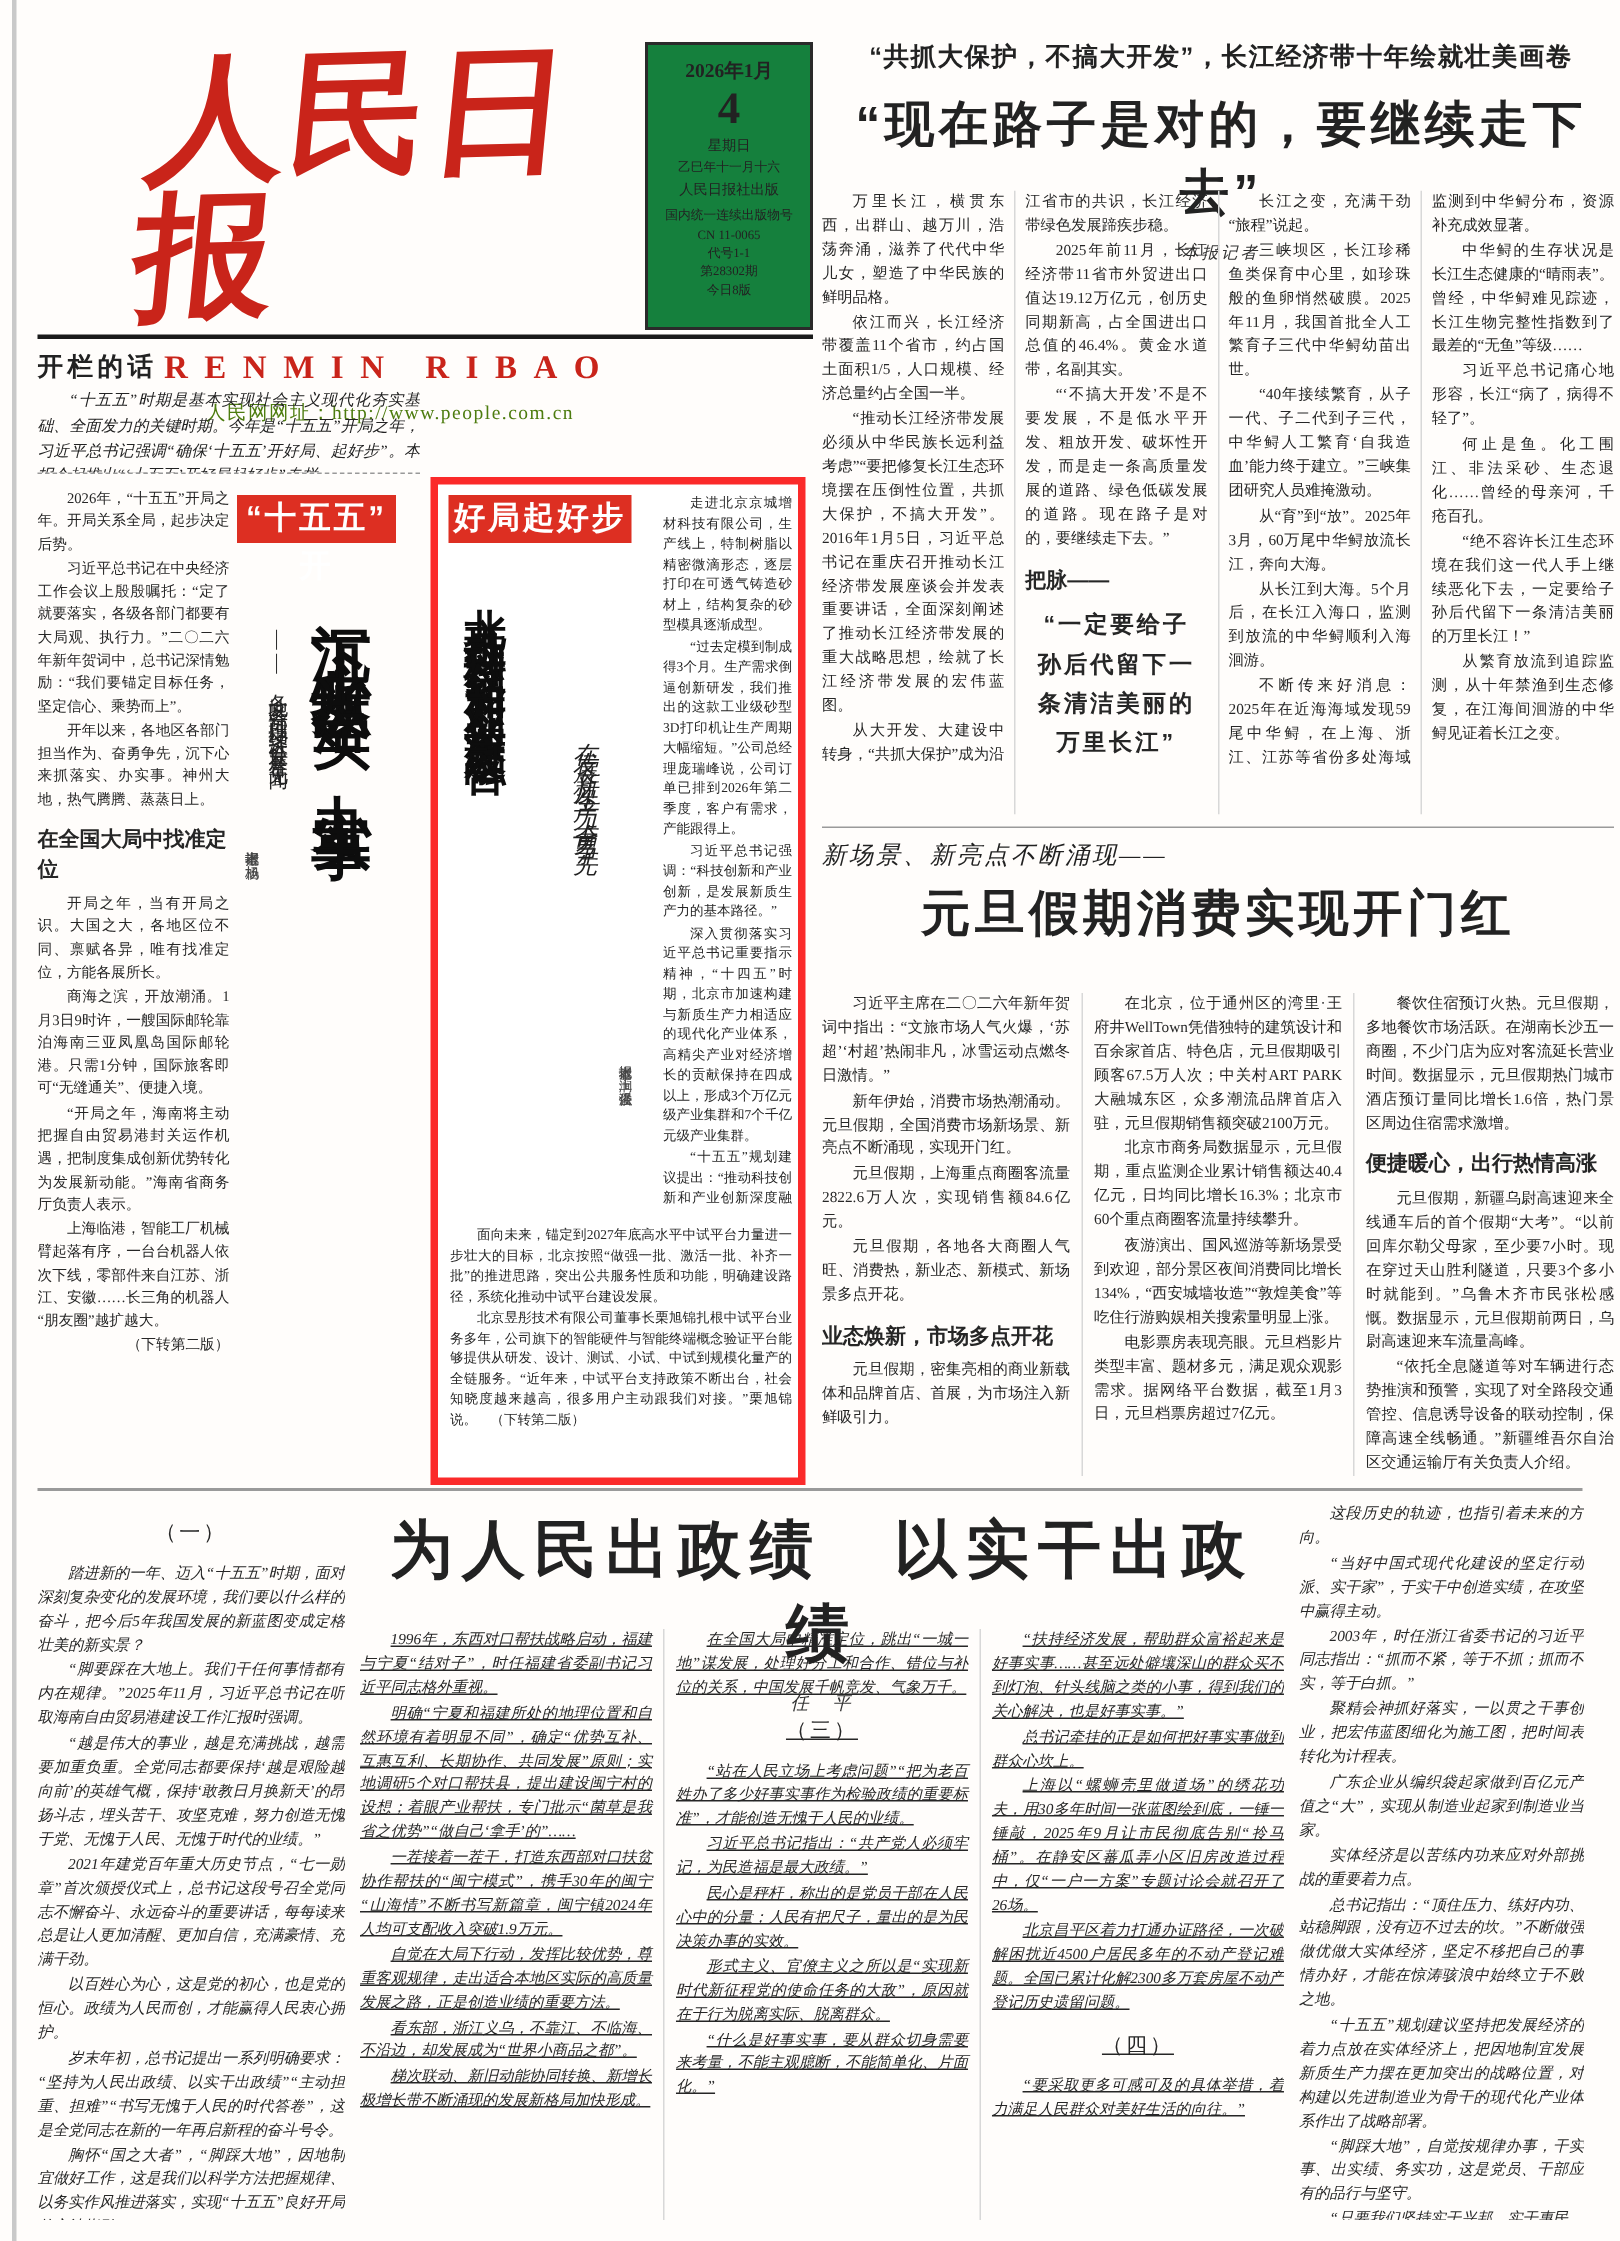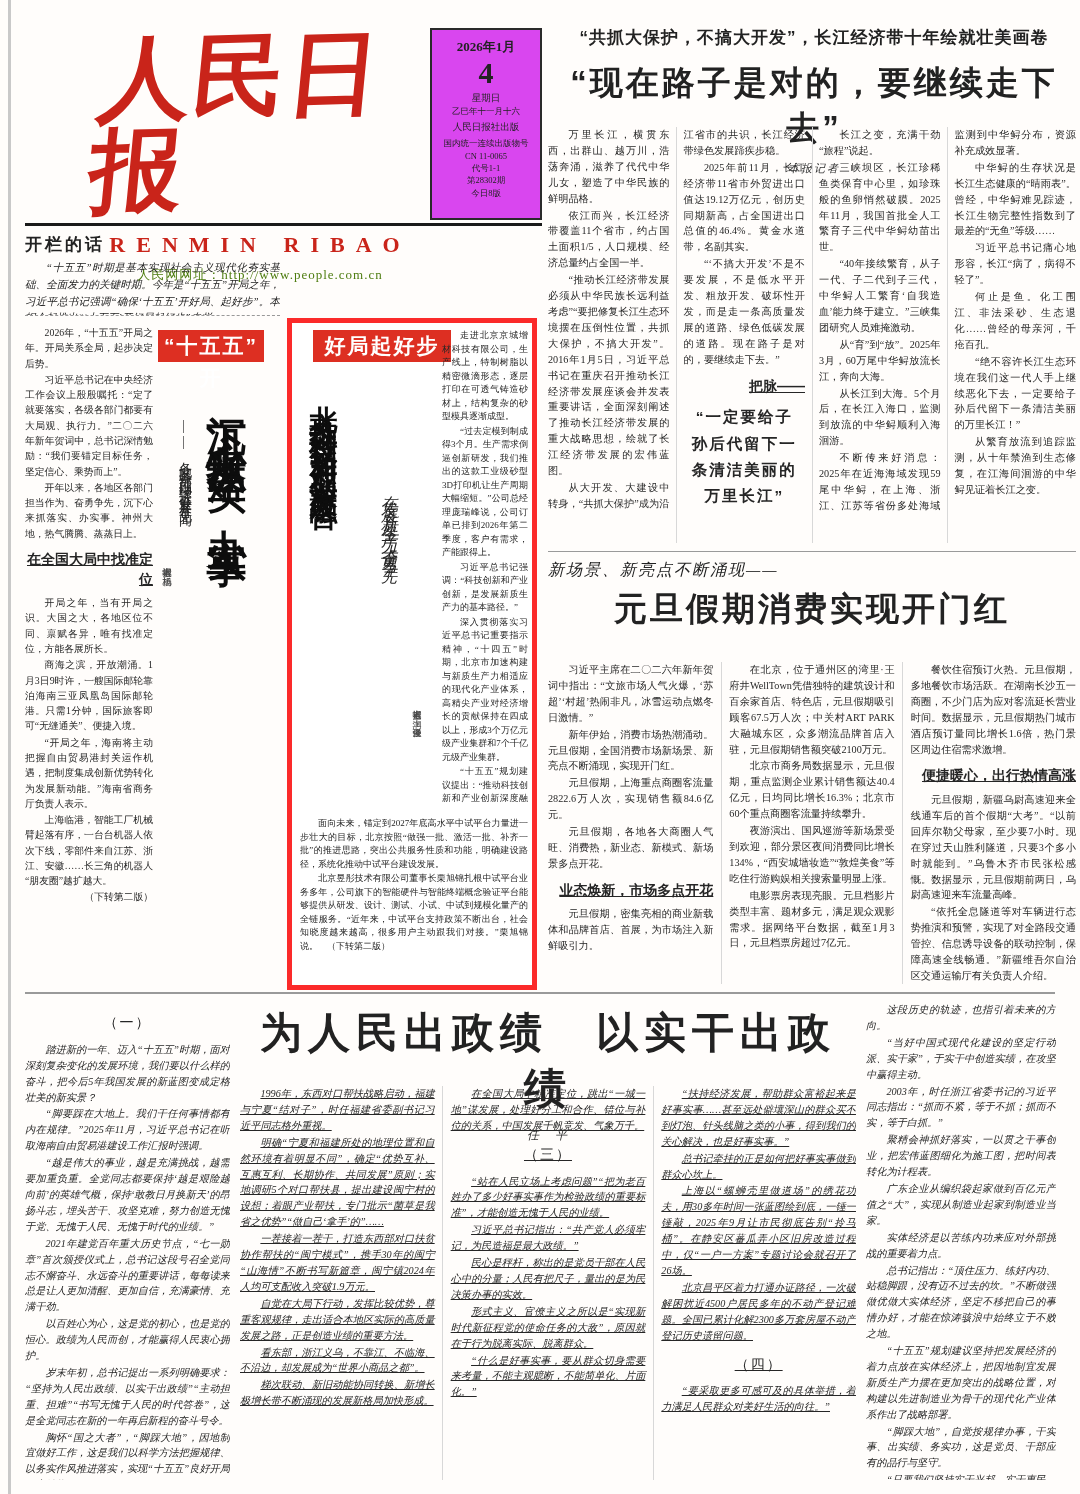--- a/index.html
+++ b/index.html
@@ -5,38 +5,38 @@
   html,body{margin:0;padding:0;background:#ececec;}
   #page{position:relative;width:1080px;height:1494px;margin:0 auto;background:#fffdfb;
         font-family:"Liberation Serif","DejaVu Serif",serif;color:#222;overflow:hidden;}
   .edge{position:absolute;left:8px;top:0;width:3px;height:100%;background:#c9c9c9;}
   .abs{position:absolute;}
   
   .mast-title{font-size:92px;font-weight:bold;color:#c9241a;letter-spacing:2px;
               transform:skewX(-7deg) rotate(-1.5deg);font-family:"Liberation Serif",serif;line-height:1;}
   .mast-latin{font-size:22px;font-weight:bold;color:#c9241a;letter-spacing:11px;text-align:center;}
   .mast-url{font-size:13px;color:#4d7c0f;text-align:center;letter-spacing:1px;}
-  .datebox{border:2px solid #2a2a2a;text-align:center;padding:8px 4px;box-sizing:border-box;background:#d946ef;}
+  .datebox{border:2px solid #2a2a2a;text-align:center;padding:8px 4px;box-sizing:border-box;background:#15803d;}
   .datebox .l1{font-size:13px;font-weight:bold;}
   .datebox .day{font-size:30px;font-weight:bold;line-height:1.15;}
   .datebox .sm{font-size:9.5px;line-height:1.5;}
   .datebox .xs{font-size:8.5px;line-height:1.45;}
   .rule{background:#1a1a1a;}
   .grayrule{background:#9a9a9a;}
   
   .kicker{font-size:17px;font-weight:bold;font-family:"Liberation Sans",sans-serif;text-align:center;letter-spacing:1px;}
   .bighead{font-size:33px;font-weight:bold;font-family:"Liberation Sans",sans-serif;text-align:center;letter-spacing:3px;}
   .byline{font-size:11px;text-align:center;font-style:italic;color:#333;letter-spacing:2px;}
   
   .news{font-size:10.2px;line-height:1.56;text-align:justify;color:#262626;}
   .cols4{column-count:4;column-gap:14px;column-rule:1px solid #d8d8d8;}
   .cols3{column-count:3;column-gap:16px;column-rule:1px solid #d8d8d8;}
   .it-p{text-indent:2em;margin:0 0 1px 0;}
-  .it-h{font-weight:bold;font-family:"Liberation Sans",sans-serif;font-size:14px;text-align:right;
-        text-indent:0;margin:9px 0 6px 0;line-height:1.4;text-decoration:underline;}
+  .it-h{font-weight:bold;font-family:"Liberation Sans",sans-serif;font-size:14px;text-align:left;
+        text-indent:0;margin:9px 0 6px 0;line-height:1.4;}
   .it-m{text-align:center;text-indent:0;font-size:14px;margin:10px 0 8px 0;letter-spacing:2px;}
   .it-q{font-weight:bold;font-family:"Liberation Sans",sans-serif;font-size:15.5px;text-align:center;
         text-indent:0;line-height:1.7;letter-spacing:2px;margin:8px 4px;}
   .it-j{text-align:right;text-indent:0;}
   .kai .it-p{font-style:italic;}
   
   .vtext{writing-mode:vertical-rl;}
   .banner{background:#dd2f22;color:#fff;font-weight:bold;font-family:"Liberation Sans",sans-serif;
           font-size:23px;text-align:center;line-height:32px;letter-spacing:2px;}
   .vhead{font-family:"Liberation Sans",sans-serif;font-weight:bold;color:#0d0d0d;}
@@ -119,21 +119,21 @@
       <div class="it-j">（下转第二版）</div>
     </div>
 
   <div class="abs banner" style="left:158px;top:330px;width:106px;height:32px;font-size:21px;">“十五五”开</div>
 
   <div class="abs vtext" style="left:160px;top:560px;height:150px;font-size:9.5px;color:#444;">本报记者　杨旭</div>
   <div class="abs vtext" style="left:176px;top:420px;height:540px;font-size:13px;letter-spacing:3px;">——各地区各部门推动经济社会发展开年见闻</div>
   <div class="abs vtext vhead" style="left:200px;top:385px;height:585px;font-size:40px;letter-spacing:9px;">沉下心来抓落实、办实事</div>
 
   <div class="abs redframe" style="left:287px;top:318px;width:250px;height:672px;">
-    <div class="abs banner" style="left:21px;top:7px;width:138px;height:32px;font-size:21px;">好局起好步</div>
+    <div class="abs banner" style="left:7px;top:7px;width:122px;height:32px;font-size:21px;">好局起好步</div>
 
     <div class="abs vtext vhead" style="left:12px;top:60px;height:580px;font-size:28px;letter-spacing:6px;">北京推动科技创新和产业创新深度融合</div>
     <div class="abs vtext" style="left:86px;top:160px;height:360px;font-size:16px;font-style:italic;letter-spacing:6px;">在发展新质生产力上奋勇争先</div>
     <div class="abs vtext" style="left:118px;top:380px;height:190px;font-size:9px;color:#444;">本报记者　王涧　潘俊强</div>
 
     <div class="abs news clip" style="left:150px;top:6px;width:86px;height:478px;font-size:9px;line-height:1.5;">
         <div class="it-p">走进北京京城增材科技有限公司，生产线上，特制树脂以精密微滴形态，逐层打印在可透气铸造砂材上，结构复杂的砂型模具逐渐成型。</div>
         <div class="it-p">“过去定模到制成得3个月。生产需求倒逼创新研发，我们推出的这款工业级砂型3D打印机让生产周期大幅缩短。”公司总经理庞瑞峰说，公司订单已排到2026年第二季度，客户有需求，产能跟得上。</div>
         <div class="it-p">习近平总书记强调：“科技创新和产业创新，是发展新质生产力的基本路径。”</div>
         <div class="it-p">深入贯彻落实习近平总书记重要指示精神，“十四五”时期，北京市加速构建与新质生产力相适应的现代化产业体系，高精尖产业对经济增长的贡献保持在四成以上，形成3个万亿元级产业集群和7个千亿元级产业集群。</div>

